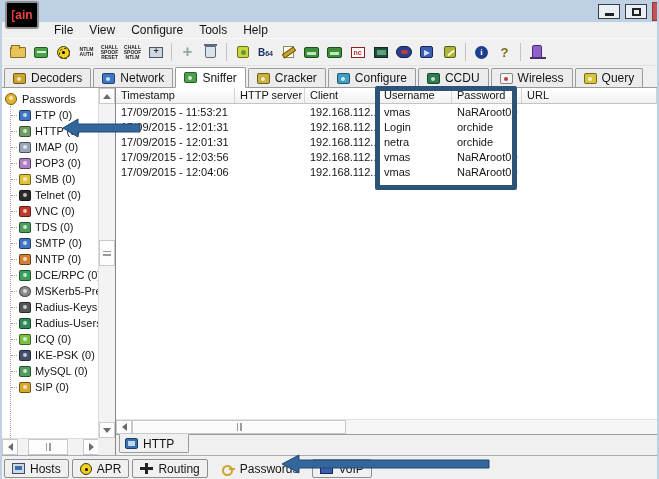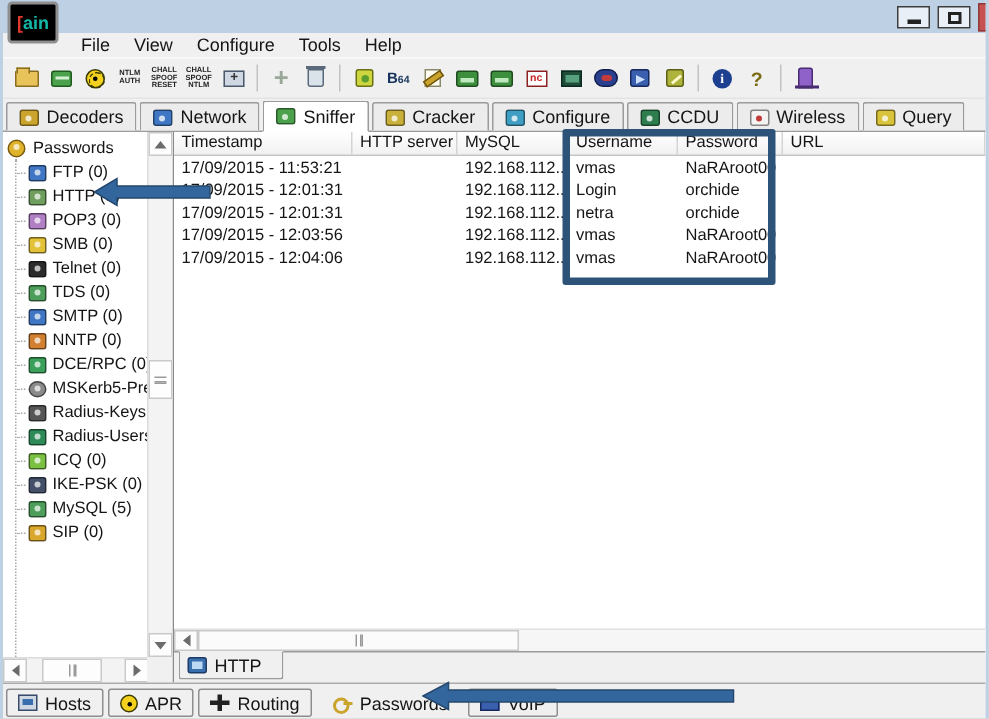--- a/index.html
+++ b/index.html
@@ -8,21 +8,21 @@
     position:relative; width:659px; height:479px; overflow:hidden;
     background:#f0f0f0; color:#151515;
     font-family:"Liberation Sans","DejaVu Sans",sans-serif; font-size:11px;
     border-left:2px solid #bdd0e4; border-right:2px solid #bdd0e4;
   }
   
   .titlebar{position:absolute;top:0;left:0;right:0;height:22px;background:#bdd0e4;}
   .appicon{position:absolute;top:1px;left:3px;width:34px;height:28px;z-index:6;
     background:#000;border:2px solid #8f8f8f;border-radius:3px;
     display:flex;align-items:center;justify-content:center;font-weight:bold;font-size:12px;line-height:1;}
-  .appicon .c{color:#e03a2f}.appicon .ain{color:#14b8a6}
+  .appicon .c{color:#e03a2f}.appicon .ain{color:#ef4444}
   .capbtn{position:absolute;top:4px;width:22px;height:15px;background:#e9eff6;border:1px solid #3c3c3c;
     display:flex;align-items:center;justify-content:center;}
   .capbtn.min{right:37px}.capbtn.max{right:10px}
   .minglyph{width:9px;height:3px;background:#222;margin-top:5px}
   .maxglyph{width:9px;height:8px;border:2px solid #222}
   .closebtn{position:absolute;top:2px;right:-2px;width:7px;height:19px;background:#c75050;border:1px solid #8e3a3a}
   
   .menubar{position:absolute;top:22px;left:0;right:0;height:16px;background:#f0f0f0;
     display:flex;align-items:center;padding-left:44px;font-size:12px}
   .menu-item{padding:1px 8px;text-align:center;}
@@ -305,32 +305,40 @@
           </div>
         <div class="titem">
             <span class="pi pi-ftp"></span>
             <span>FTP (0)</span>
           </div>
         <div class="titem">
             <span class="pi pi-http"></span>
             <span>HTTP (5)</span>
           </div>
         <div class="titem">
+            <span class="pi pi-imap"></span>
+            <span>IMAP (0)</span>
+          </div>
+        <div class="titem">
             <span class="pi pi-pop3"></span>
             <span>POP3 (0)</span>
           </div>
         <div class="titem">
             <span class="pi pi-smb"></span>
             <span>SMB (0)</span>
           </div>
         <div class="titem">
             <span class="pi pi-telnet"></span>
             <span>Telnet (0)</span>
           </div>
         <div class="titem">
+            <span class="pi pi-vnc"></span>
+            <span>VNC (0)</span>
+          </div>
+        <div class="titem">
             <span class="pi pi-tds"></span>
             <span>TDS (0)</span>
           </div>
         <div class="titem">
             <span class="pi pi-smtp"></span>
             <span>SMTP (0)</span>
           </div>
         <div class="titem">
             <span class="pi pi-nntp"></span>
             <span>NNTP (0)</span>
@@ -354,21 +362,21 @@
         <div class="titem">
             <span class="pi pi-icq"></span>
             <span>ICQ (0)</span>
           </div>
         <div class="titem">
             <span class="pi pi-ike"></span>
             <span>IKE-PSK (0)</span>
           </div>
         <div class="titem">
             <span class="pi pi-mysql"></span>
-            <span>MySQL (5)</span>
+            <span>MySQL (0)</span>
           </div>
         <div class="titem">
             <span class="pi pi-sip"></span>
             <span>SIP (0)</span>
           </div>
       </div>
       <div class="vscroll">
         <div class="sbtn" style="top:0">
             <span class="tri-up"></span>
           </div>
@@ -390,21 +398,21 @@
             <span class="tri-rt"></span>
           </div>
       </div>
       <div class="corner"></div>
     </div>
 
     <div class="main">
       <div class="thead">
         <div class="th c0">Timestamp</div>
         <div class="th c1">HTTP server</div>
-        <div class="th c2">MySQL</div>
+        <div class="th c2">Client</div>
         <div class="th c3">Username</div>
         <div class="th c4">Password</div>
         <div class="th c5">URL</div>
       </div>
       <div class="rows">
         <div class="trow">
           <div class="td c0">17/09/2015 - 11:53:21</div>
           <div class="td c1"></div>
           <div class="td c2 right">192.168.112...</div>
           <div class="td c3">vmas</div>

